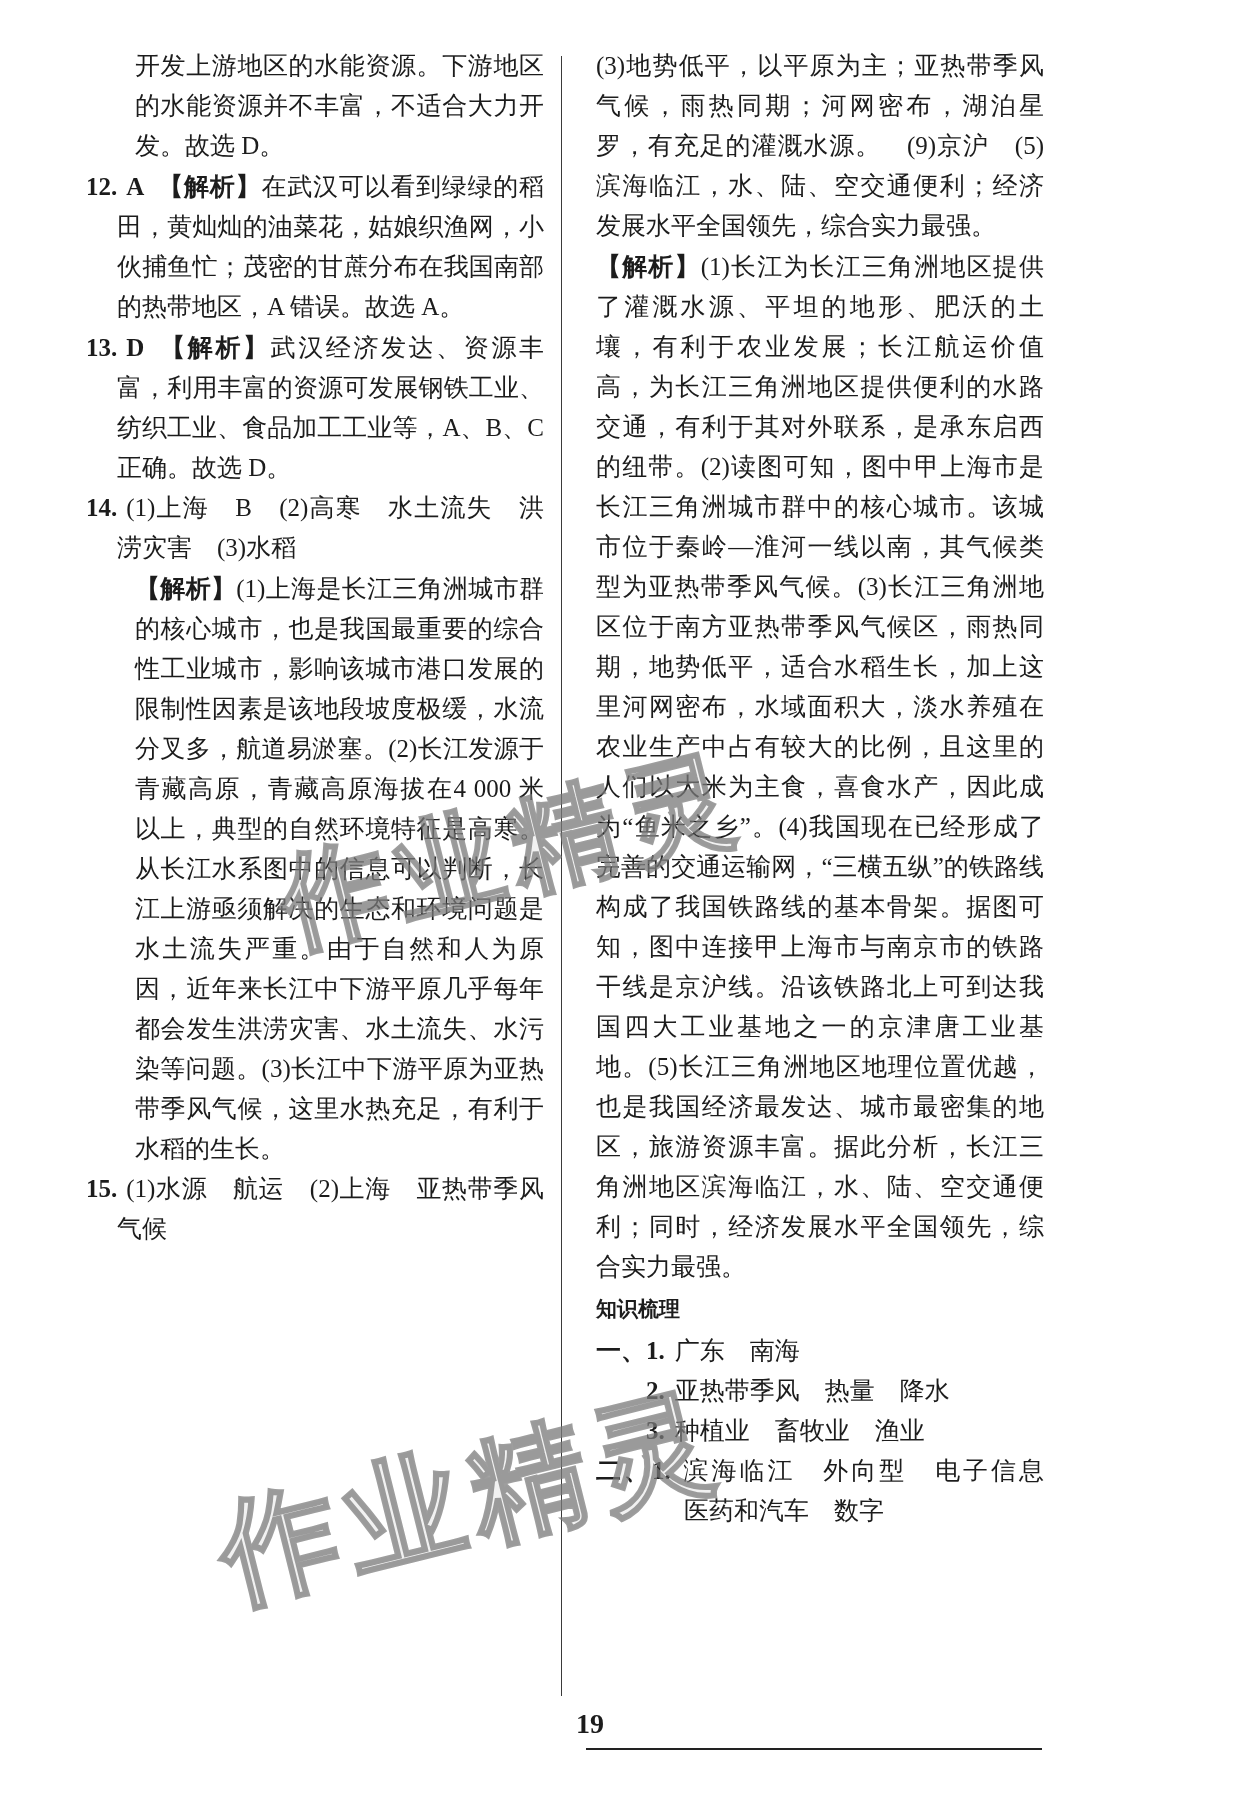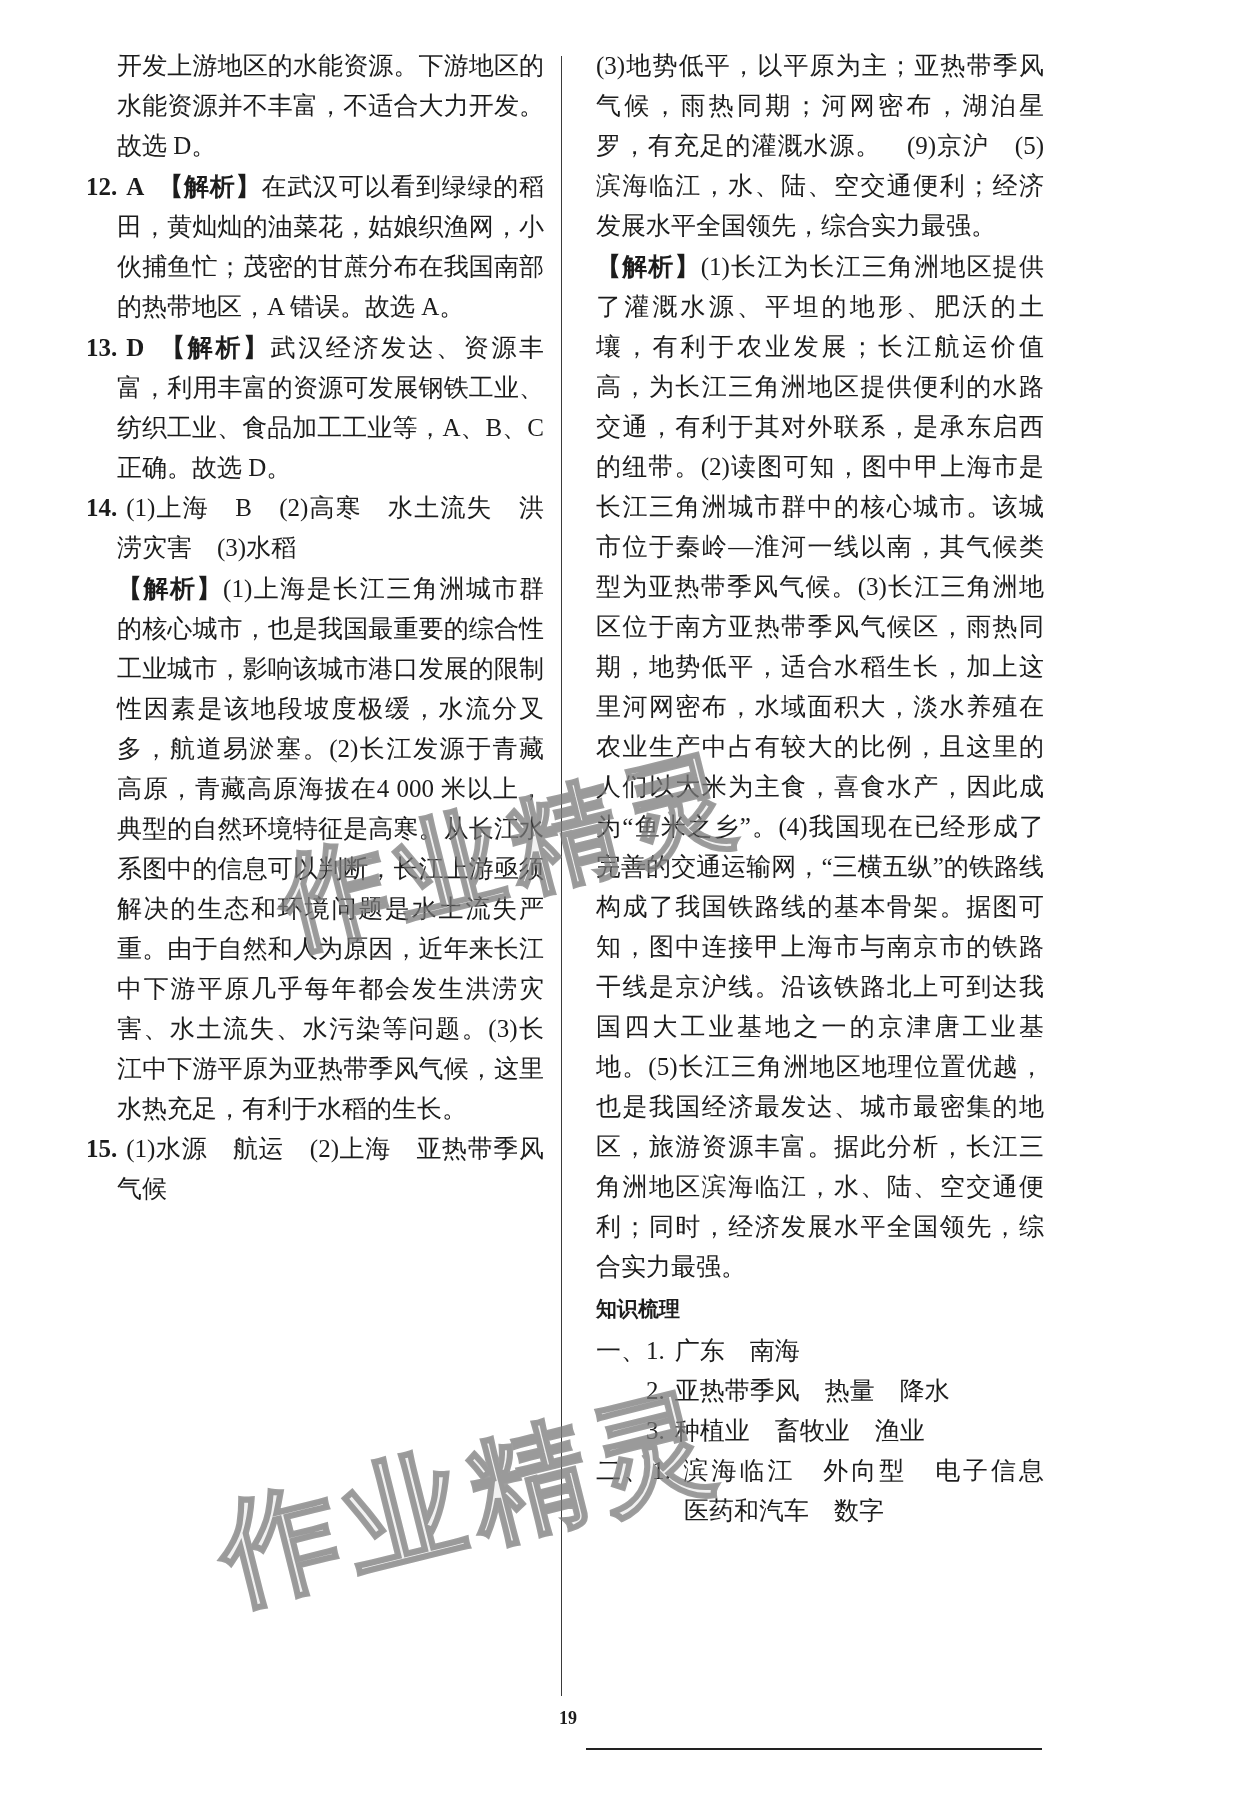--- a/index.html
+++ b/index.html
@@ -10,35 +10,35 @@
     color: #1c1c1c;
     font-family: "Liberation Serif", "DejaVu Serif", serif;
     position: relative;
     overflow: hidden;
   }
   .col { position: absolute; top: 46px; }
   .col-left  { left: 86px;  width: 458px; }
   .col-right { left: 596px; width: 448px; }
   p { margin: 0; font-size: 25px; line-height: 40px; text-align: justify; }
   .hang { padding-left: 31px; text-indent: -31px; }
-  .ind  { margin-left: 31px; }
+  .ind  { margin-left: 49px; }
   b.num { margin-right: 9px; }
   b.ans { margin-right: 7px; }
   .lbl  { font-family: "Liberation Sans", "DejaVu Sans", sans-serif; font-weight: bold; }
   .section-title {
     font-family: "Liberation Sans", "DejaVu Sans", sans-serif;
     font-weight: bold; font-size: 27px; line-height: 46px;
     text-align: center; margin: 4px 0 2px 0;
   }
   .sub-title {
     font-family: "Liberation Sans", "DejaVu Sans", sans-serif;
     font-weight: bold; font-size: 21px; line-height: 44px;
     text-align: left; margin: 0;
   }
-  .krow .marker { margin-right: 10px; font-weight: normal; }
+  .krow .marker { margin-right: 10px; font-weight: bold; }
   .krow.sub { margin-left: 50px; }
   .krow.hang2 { padding-left: 88px; text-indent: -88px; }
   .krow.hangsub { padding-left: 37px; text-indent: -37px; }
   .divider {
     position: absolute; left: 561px; top: 56px;
     width: 1px; height: 1640px; background: #3a3a3a;
   }
   .watermark {
     position: absolute;
     font-family: "Liberation Sans", "DejaVu Sans", sans-serif;
@@ -51,22 +51,22 @@
     pointer-events: none;
     z-index: 4;
   }
   .wm-mid    { left: 275px; top: 778px;  font-size: 108px; }
   .wm-bottom { left: 215px; top: 1418px; font-size: 118px; }
   .footer-line {
     position: absolute; left: 586px; top: 1748px;
     width: 456px; height: 2px; background: #222;
   }
   .page-number {
-    position: absolute; left: 536px; top: 1708px; width: 64px;
-    text-align: center; font-size: 18px; font-weight: bold;
+    position: absolute; left: 558px; top: 1708px; width: 64px;
+    text-align: center; font-size: 28px; font-weight: bold;
   }
 </style>
 </head>
 <body>
 
 <div class="watermark wm-mid">作业精灵</div>
 <div class="watermark wm-bottom">作业精灵</div>
 
 <div class="divider"></div>
 

